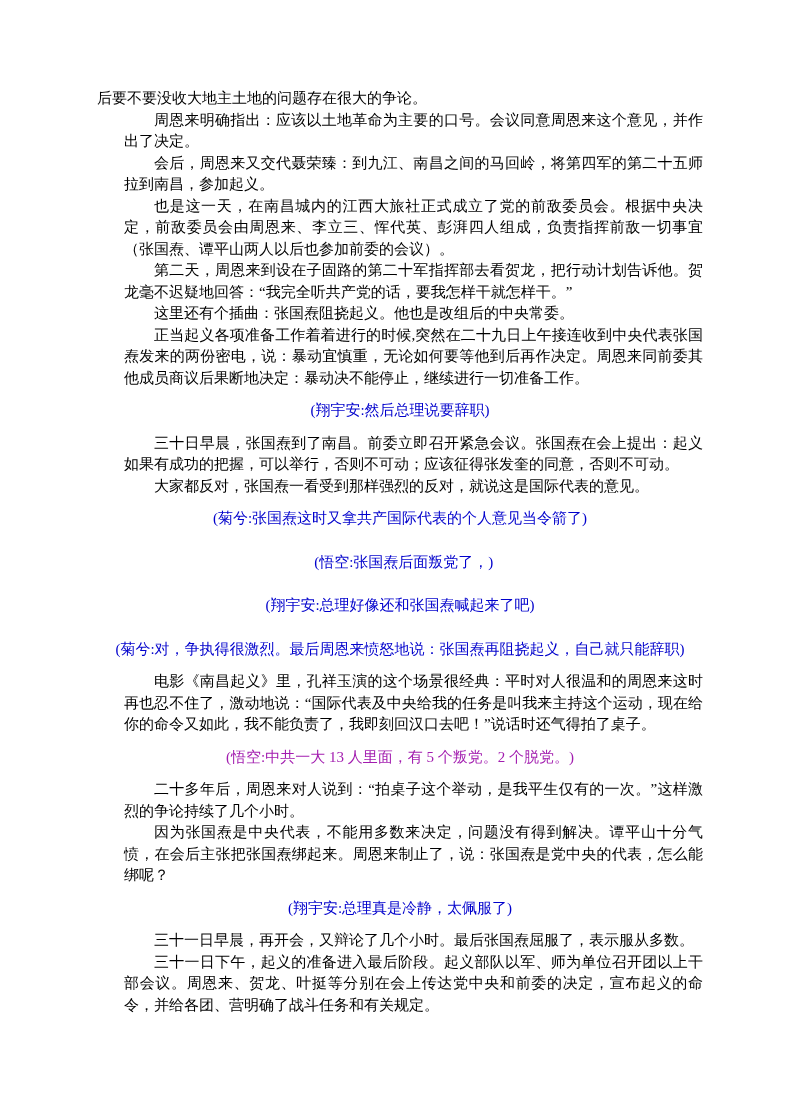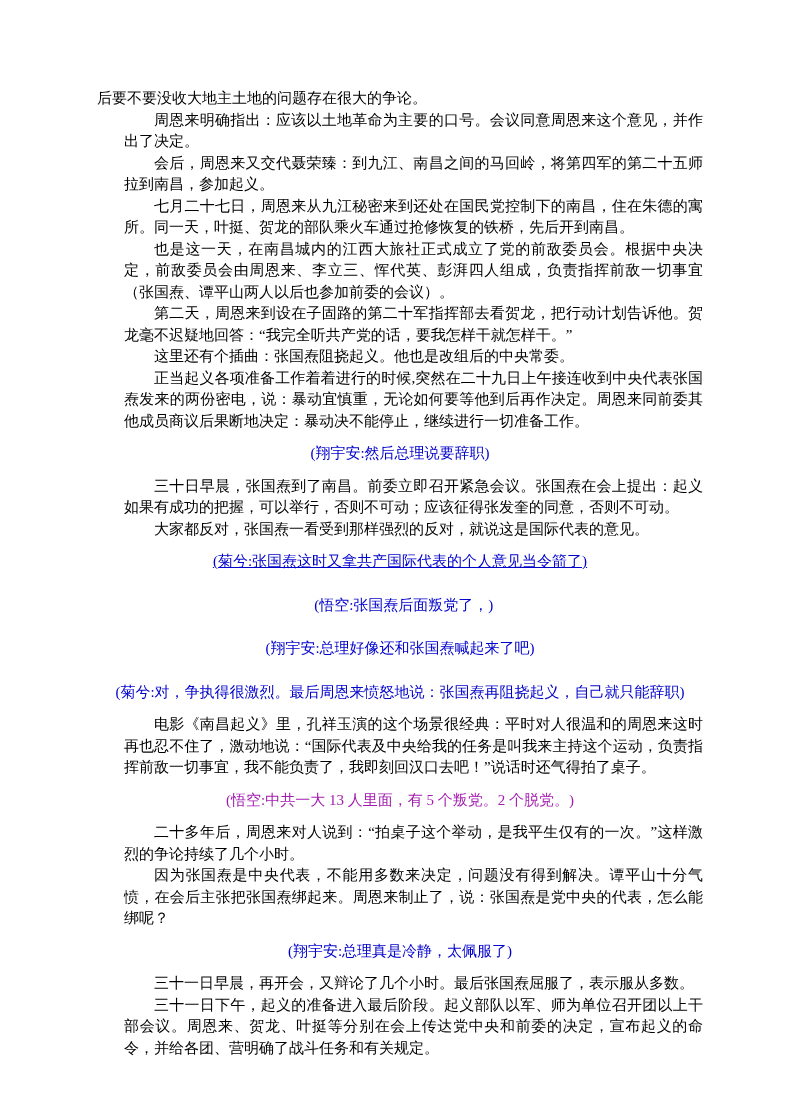--- a/index.html
+++ b/index.html
@@ -45,33 +45,32 @@
   }
 </style>
 </head>
 <body>
 
 <div class="page">
   <div class="doc-body" style="color: rgb(0, 0, 0);">
       <p class="">后要不要没收大地主土地的问题存在很大的争论。</p>
       <p class=" indent">周恩来明确指出：应该以土地革命为主要的口号。会议同意周恩来这个意见，并作出了决定。</p>
       <p class=" indent">会后，周恩来又交代聂荣臻：到九江、南昌之间的马回岭，将第四军的第二十五师拉到南昌，参加起义。</p>
-      <p class=" indent">七月二十七日，周恩来从九江秘密来到还处在国民党控制下的南昌，住在朱德的寓所。同一天，叶挺、贺龙的部队乘火车通过抢修恢复的铁桥，先后开到南昌。</p>
       <p class=" indent">也是这一天，在南昌城内的江西大旅社正式成立了党的前敌委员会。根据中央决定，前敌委员会由周恩来、李立三、恽代英、彭湃四人组成，负责指挥前敌一切事宜（张国焘、谭平山两人以后也参加前委的会议）。</p>
       <p class=" indent">第二天，周恩来到设在子固路的第二十军指挥部去看贺龙，把行动计划告诉他。贺龙毫不迟疑地回答：“我完全听共产党的话，要我怎样干就怎样干。”</p>
       <p class=" indent">这里还有个插曲：张国焘阻挠起义。他也是改组后的中央常委。</p>
       <p class=" indent">正当起义各项准备工作着着进行的时候,突然在二十九日上午接连收到中央代表张国焘发来的两份密电，说：暴动宜慎重，无论如何要等他到后再作决定。周恩来同前委其他成员商议后果断地决定：暴动决不能停止，继续进行一切准备工作。</p>
       <p class="note" style="color: rgb(0, 0, 204);">(翔宇安:然后总理说要辞职)</p>
       <p class=" indent">三十日早晨，张国焘到了南昌。前委立即召开紧急会议。张国焘在会上提出：起义如果有成功的把握，可以举行，否则不可动；应该征得张发奎的同意，否则不可动。</p>
       <p class=" indent">大家都反对，张国焘一看受到那样强烈的反对，就说这是国际代表的意见。</p>
-      <p class="note" style="color: rgb(0, 0, 204); text-decoration: underline;">(菊兮:张国焘这时又拿共产国际代表的个人意见当令箭了)</p>
+      <p class="note" style="color: rgb(0, 0, 204);">(菊兮:张国焘这时又拿共产国际代表的个人意见当令箭了)</p>
       <p class="note" style="color: rgb(0, 0, 204);"> (悟空:张国焘后面叛党了，)</p>
       <p class="note" style="color: rgb(0, 0, 204);">(翔宇安:总理好像还和张国焘喊起来了吧)</p>
       <p class="note" style="color: rgb(0, 0, 204);">(菊兮:对，争执得很激烈。最后周恩来愤怒地说：张国焘再阻挠起义，自己就只能辞职)</p>
-      <p class=" indent">电影《南昌起义》里，孔祥玉演的这个场景很经典：平时对人很温和的周恩来这时再也忍不住了，激动地说：“国际代表及中央给我的任务是叫我来主持这个运动，负责指挥前敌一切事宜，我不能负责了，我即刻回汉口去吧！”说话时还气得拍了桌子。</p>
+      <p class=" indent">电影《南昌起义》里，孔祥玉演的这个场景很经典：平时对人很温和的周恩来这时再也忍不住了，激动地说：“国际代表及中央给我的任务是叫我来主持这个运动，现在给你的命令又如此，我不能负责了，我即刻回汉口去吧！”说话时还气得拍了桌子。</p>
       <p class="note" style="color: #a21caf;">(悟空:中共一大 13 人里面，有 5 个叛党。2 个脱党。)</p>
       <p class=" indent">二十多年后，周恩来对人说到：“拍桌子这个举动，是我平生仅有的一次。”这样激烈的争论持续了几个小时。</p>
       <p class=" indent">因为张国焘是中央代表，不能用多数来决定，问题没有得到解决。谭平山十分气愤，在会后主张把张国焘绑起来。周恩来制止了，说：张国焘是党中央的代表，怎么能绑呢？</p>
       <p class="note" style="color: rgb(0, 0, 204);">(翔宇安:总理真是冷静，太佩服了)</p>
       <p class=" indent">三十一日早晨，再开会，又辩论了几个小时。最后张国焘屈服了，表示服从多数。</p>
       <p class=" indent">三十一日下午，起义的准备进入最后阶段。起义部队以军、师为单位召开团以上干部会议。周恩来、贺龙、叶挺等分别在会上传达党中央和前委的决定，宣布起义的命令，并给各团、营明确了战斗任务和有关规定。</p>
     </div>
 </div>
 
 </body></html>

